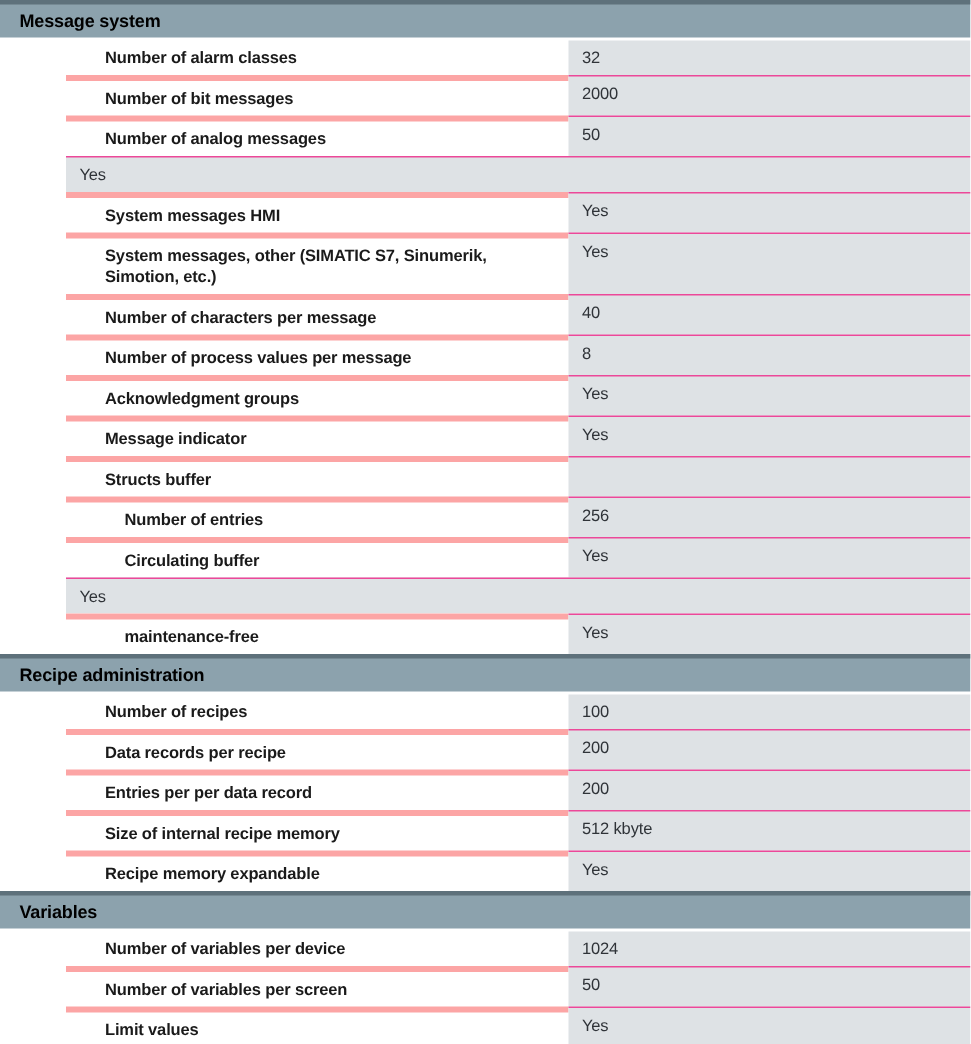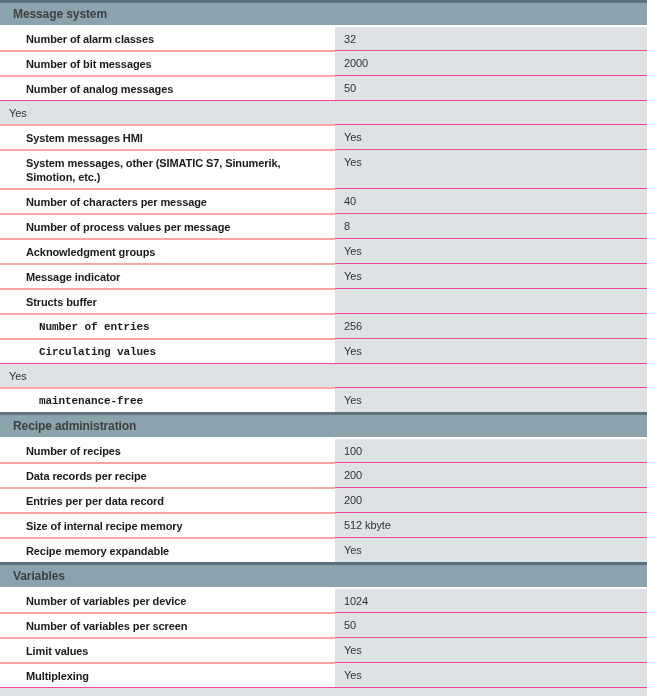--- a/index.html
+++ b/index.html
@@ -17,50 +17,50 @@
   }
   .table {
     width: 647px;
   }
   .section-header {
     background: #8CA2AD;
     border-top: 3px solid #5E717B;
     height: 22px;
     line-height: 22px;
     padding-left: 13px;
-    color: #404040;
+    color: #000000;
     font-weight: bold;
     font-size: 12px;
     margin-bottom: 2px;
     box-sizing: content-box;
   }
   .row {
     display: flex;
     align-items: stretch;
     min-height: 23px;
+    padding-left: 44px;
   }
   .cell {
     box-sizing: border-box;
     padding-top: 5px;
     padding-bottom: 4px;
     line-height: 14px;
     min-height: 23px;
   }
   .label-cell {
     width: 335px;
     background: #ffffff;
     font-weight: bold;
     color: #1A1A1A;
     padding-left: 26px;
     padding-right: 20px;
-    border-top: 2px solid #fca5a5;
+    border-top: 4px solid #fca5a5;
   }
   .row.indent .label-cell {
     padding-left: 39px;
-    font-family: Liberation Mono, monospace;
   }
   .value-cell {
     flex: 1;
     background: #DEE2E5;
     color: #2F3338;
     padding-left: 9px;
     padding-right: 8px;
     border-top: 1px solid #ec4899;
   }
   .row.first .label-cell,
@@ -130,21 +130,21 @@
     <div class="cell label-cell">Structs buffer</div>
     <div class="cell value-cell"></div>
   </div>
 
   <div class="row indent">
     <div class="cell label-cell">Number of entries</div>
     <div class="cell value-cell">256</div>
   </div>
 
   <div class="row indent">
-    <div class="cell label-cell">Circulating values</div>
+    <div class="cell label-cell">Circulating buffer</div>
     <div class="cell value-cell">Yes</div>
   </div>
 
   <div class="row indent">
     <div class="cell value-cell">Yes</div>
   </div>
 
   <div class="row indent">
     <div class="cell label-cell">maintenance-free</div>
     <div class="cell value-cell">Yes</div>

